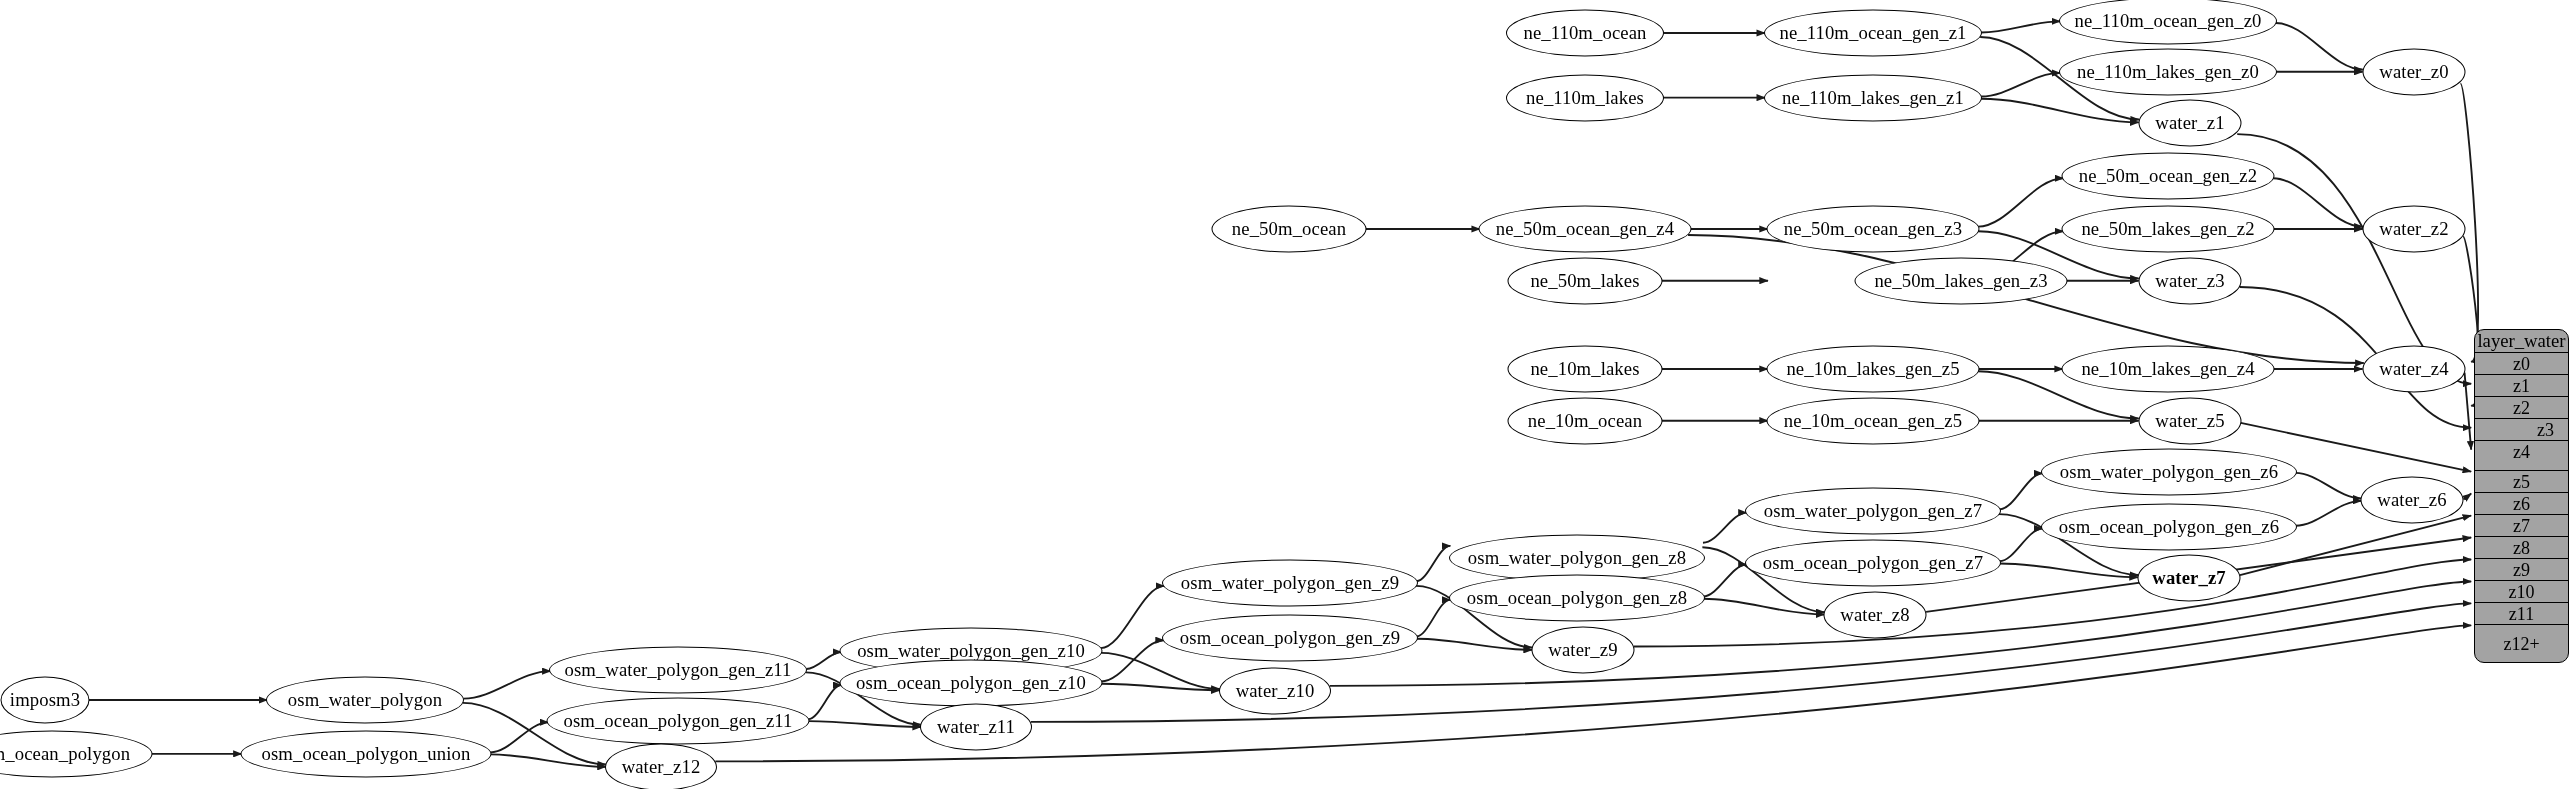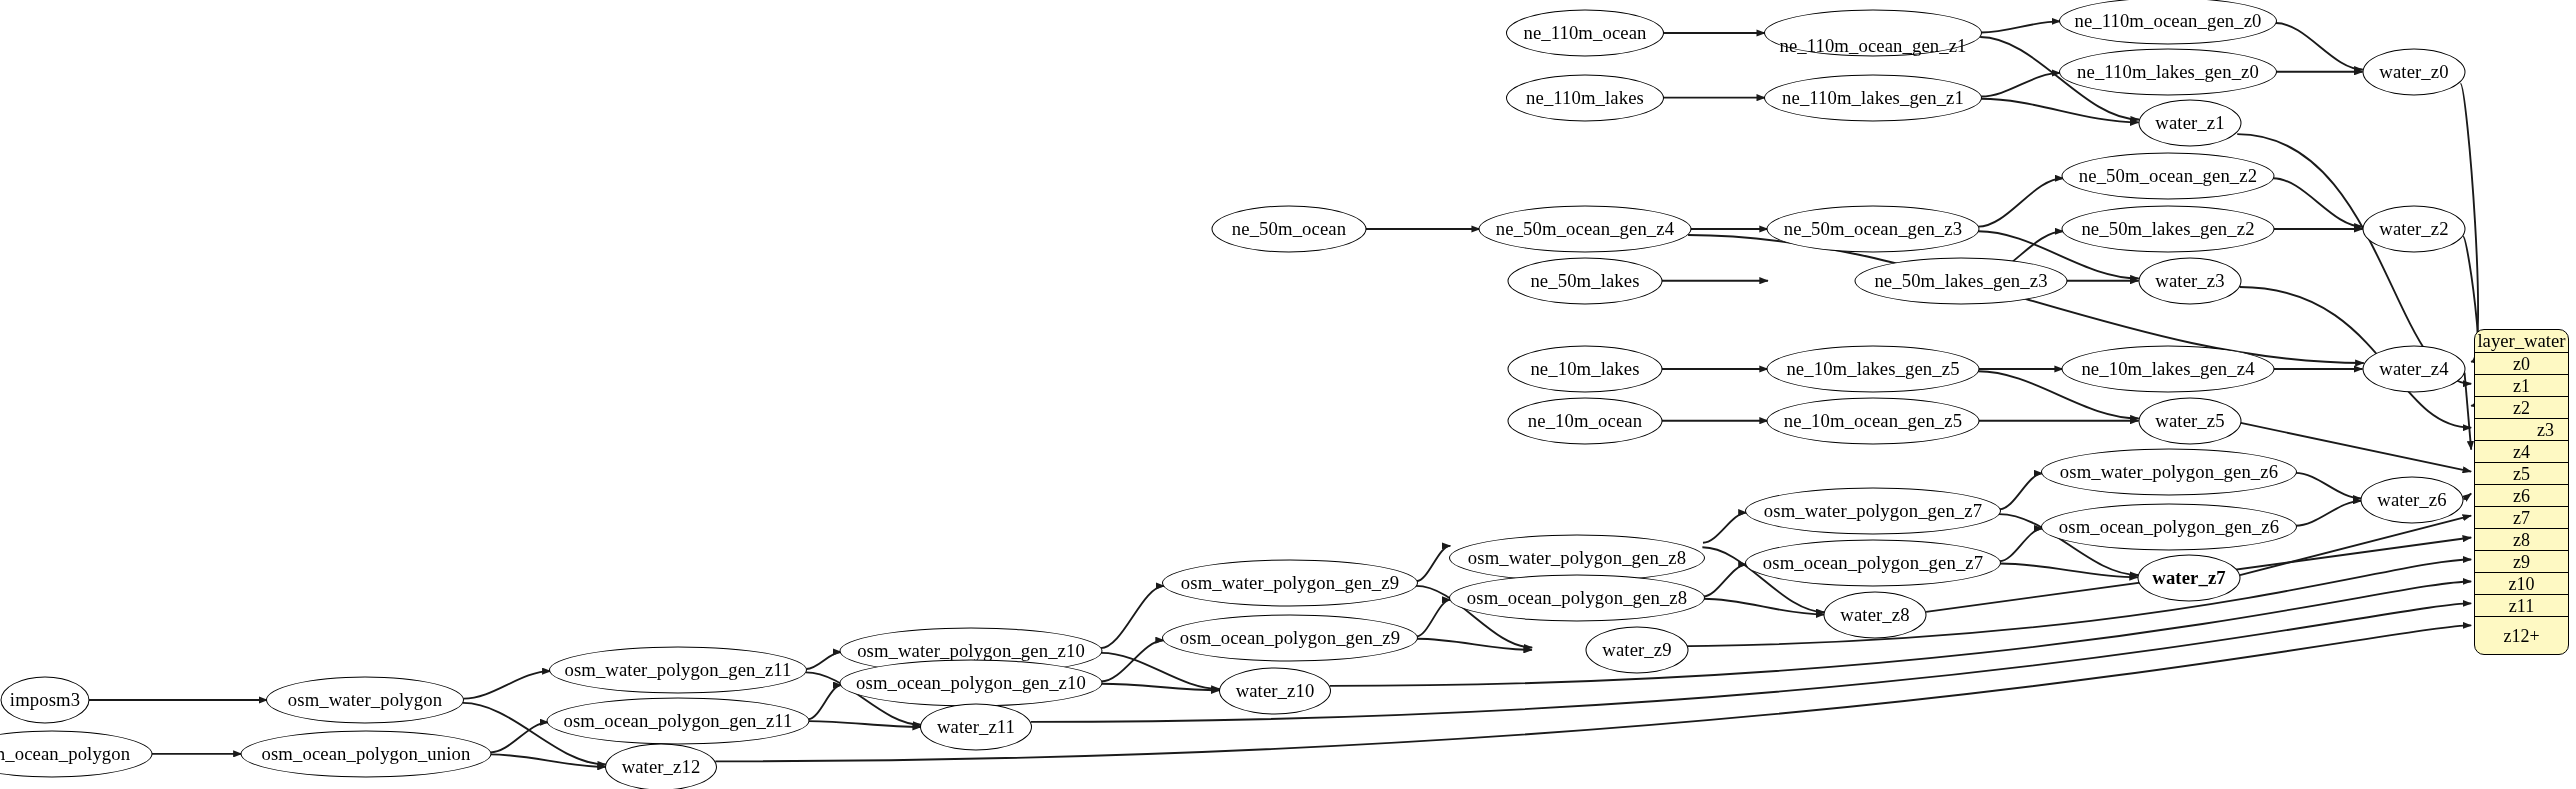--- a/index.html
+++ b/index.html
@@ -5,21 +5,21 @@
   html,body{margin:0;padding:0;background:#ffffff;}
   #stage{position:relative;width:2576px;height:789px;background:#ffffff;
          font-family:"Liberation Serif","DejaVu Serif",serif;overflow:hidden;}
   #wires{position:absolute;left:0;top:0;width:2576px;height:789px;}
   .node{position:absolute;transform:translate(-50%,-50%);
         display:flex;align-items:center;justify-content:center;
         border:1.6px solid #000;border-radius:50%;background:#fff;
         color:#000;white-space:nowrap;box-sizing:border-box;}
   .node span{font-size:18.7px;line-height:1;letter-spacing:0.1px;}
   .rec{position:absolute;transform:translate(0,0);
-       border:1.7px solid #000;border-radius:10px;background:#fef9c3;
+       border:1.7px solid #000;border-radius:10px;background:#a3a3a3;
        overflow:hidden;box-sizing:border-box;}
   .rec .cell{border-top:1.6px solid #000;text-align:center;color:#000;
              font-size:18px;line-height:1;display:flex;align-items:center;
              justify-content:center;box-sizing:border-box;}
   .rec .cell.head{border-top:none;font-size:18.7px;}
 </style>
 </head>
 <body>
 
 <div id="stage">
@@ -136,21 +136,21 @@
       </div>
       <div class="node" style="left: 1290px; top: 638px; width: 256px; height: 47px;">
         <span>osm_ocean_polygon_gen_z9</span>
       </div>
       <div class="node" style="left: 1577px; top: 558px; width: 256px; height: 47px;">
         <span>osm_water_polygon_gen_z8</span>
       </div>
       <div class="node" style="left: 1577px; top: 598px; width: 256px; height: 47px;">
         <span>osm_ocean_polygon_gen_z8</span>
       </div>
-      <div class="node" style="left: 1637px; top: 650px; width: 103px; height: 47px; text-align: right;">
+      <div class="node" style="left: 1583px; top: 650px; width: 103px; height: 47px; text-align: right;">
         <span>water_z9</span>
       </div>
       <div class="node" style="left: 1873px; top: 511px; width: 256px; height: 47px;">
         <span>osm_water_polygon_gen_z7</span>
       </div>
       <div class="node" style="left: 1873px; top: 563px; width: 256px; height: 47px;">
         <span>osm_ocean_polygon_gen_z7</span>
       </div>
       <div class="node" style="left: 1875px; top: 615px; width: 103px; height: 47px;">
         <span>water_z8</span>
@@ -214,21 +214,21 @@
       </div>
       <div class="node" style="left: 2414px; top: 229px; width: 103px; height: 47px;">
         <span>water_z2</span>
       </div>
       <div class="node" style="left: 1585px; top: 33px; width: 158px; height: 47px;">
         <span>ne_110m_ocean</span>
       </div>
       <div class="node" style="left: 1585px; top: 98px; width: 158px; height: 47px;">
         <span>ne_110m_lakes</span>
       </div>
-      <div class="node" style="left: 1873px; top: 33px; width: 218px; height: 47px; align-items: flex-end;">
+      <div class="node" style="left: 1873px; top: 33px; width: 218px; height: 47px;">
         <span>ne_110m_ocean_gen_z1</span>
       </div>
       <div class="node" style="left: 1873px; top: 98px; width: 218px; height: 47px;">
         <span>ne_110m_lakes_gen_z1</span>
       </div>
       <div class="node" style="left: 2168px; top: 21px; width: 218px; height: 47px;">
         <span>ne_110m_ocean_gen_z0</span>
       </div>
       <div class="node" style="left: 2168px; top: 72px; width: 218px; height: 47px;">
         <span>ne_110m_lakes_gen_z0</span>
@@ -240,21 +240,21 @@
         <span>water_z0</span>
       </div>
     </div>
 <div class="rec" style="left: 2474px; top: 329px; width: 95px;">
       <div class="cell head" style="height: 22px;">layer_water</div>
       <div class="cell" style="height: 22px;">z0</div>
       <div class="cell" style="height: 22px;">z1</div>
       <div class="cell" style="height: 22px;">z2</div>
       <div class="cell" style="height: 22px; padding-left: 48px;">z3</div>
       <div class="cell" style="height: 22px;">z4</div>
-      <div class="cell" style="height: 22px;">z5</div>
+      <div class="cell" style="height: 22px; margin-top: 8px;">z5</div>
       <div class="cell" style="height: 22px;">z6</div>
       <div class="cell" style="height: 22px;">z7</div>
       <div class="cell" style="height: 22px;">z8</div>
       <div class="cell" style="height: 22px;">z9</div>
       <div class="cell" style="height: 22px;">z10</div>
       <div class="cell" style="height: 22px;">z11</div>
       <div class="cell" style="height: 38px;">z12+</div>
     </div>
   </div>
 

